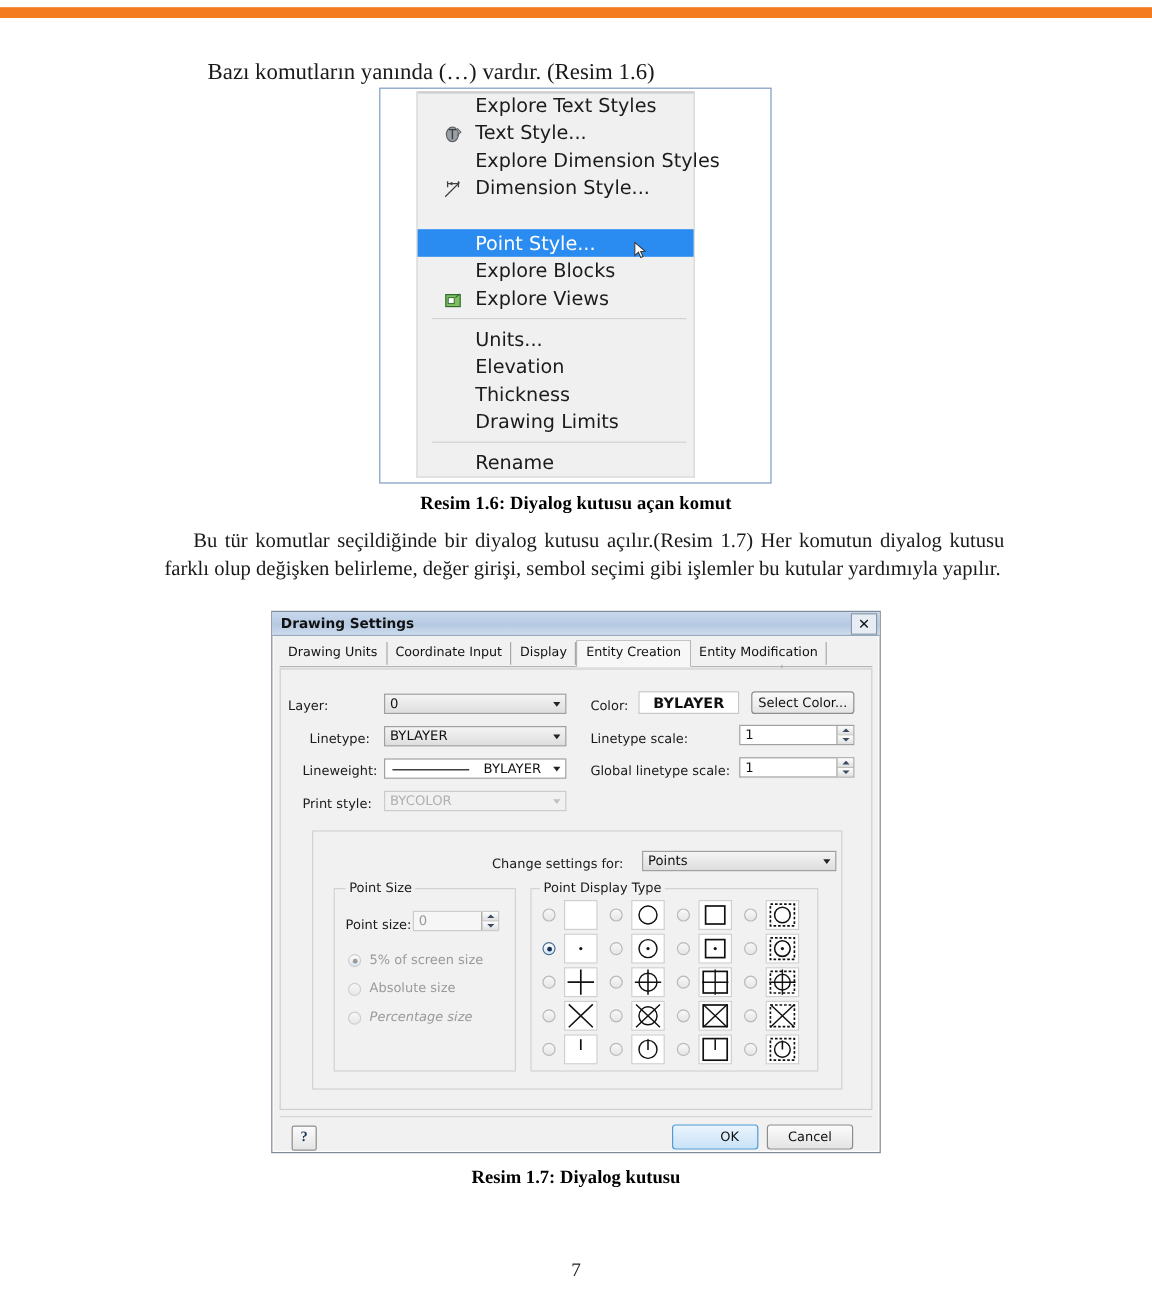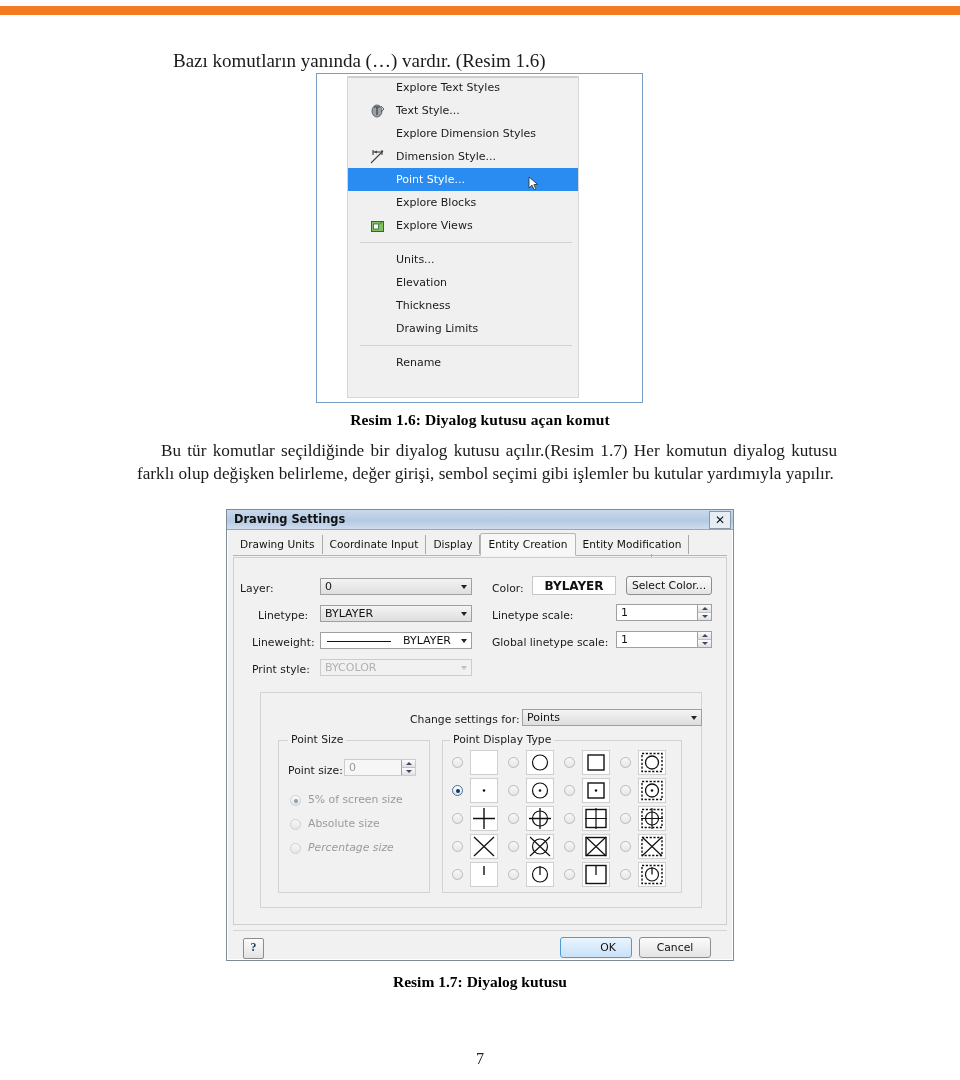--- a/index.html
+++ b/index.html
@@ -46,24 +46,24 @@
   .menu-panel{
     position:absolute;left:30px;top:2px;width:232px;height:322px;
     background:#f0f0f0;border:1px solid #d6d6d6;border-top:none;box-sizing:border-box;
   }
   .menu-panel::before{
     content:"";position:absolute;left:0;top:0;width:100%;height:2px;
     background:#cfcfcf;
   }
   .mi{
     position:relative;height:23px;line-height:23px;
-    font-family:"DejaVu Sans", sans-serif;font-size:11px;color:#1b1b1b;
+    font-family:"DejaVu Sans", sans-serif;font-size:16px;color:#1b1b1b;
     padding-left:48px;white-space:nowrap;
   }
-  .mi.sel{background:#2a8cf0;color:#ffffff;}
+  .mi.sel{background:#2a8cf0;color:#ffffff;margin-top:23px;}
   .mi-ico{position:absolute;left:22px;top:4px;width:16px;height:16px;}
   .msep{height:1px;background:#d2d2d2;margin:5px 6px 5px 12px;}
   .cursor{position:absolute;left:180px;top:8px;width:11px;height:15px;}
 
   
   .dlg{
     position:absolute;left:226px;top:509px;width:508px;height:452px;
     background:#f1f1f1;border:1px solid #7f8b99;box-sizing:border-box;
     font-family:"DejaVu Sans", sans-serif;
     box-shadow:0 0 0 1px #ffffff inset;
@@ -346,21 +346,21 @@
         <span>1</span>
         <span class="btns">
             <b></b>
             <b></b>
           </span>
       </div>
 
       <div class="group" style="left:26px;top:134px;width:442px;height:216px;"></div>
 
       <div class="lbl" style="left:176px;top:155px;">Change settings for:</div>
-      <div class="combo gray" style="left:288px;top:151px;width:180px;">
+      <div class="combo gray" style="left:301px;top:151px;width:162px;">
         <span>Points</span>
         <span class="arw">
             <i></i>
           </span>
       </div>
 
       <div class="group" style="left:44px;top:182px;width:152px;height:153px;"></div>
       <div class="group-cap" style="left:54px;top:175px;">Point Size</div>
 
       <div class="lbl" style="left:54px;top:206px;">Point size:</div>

